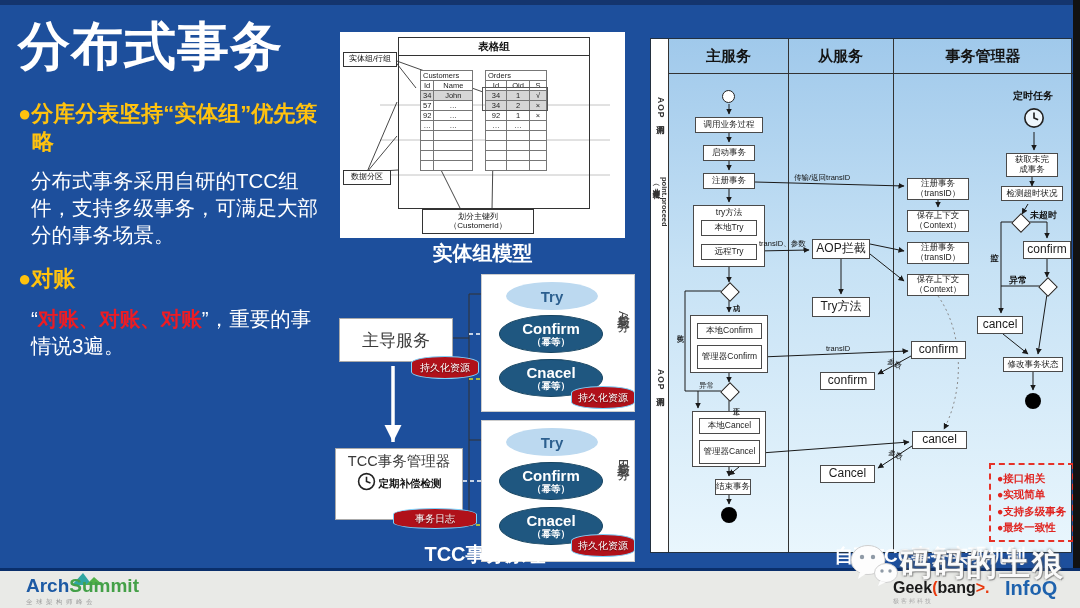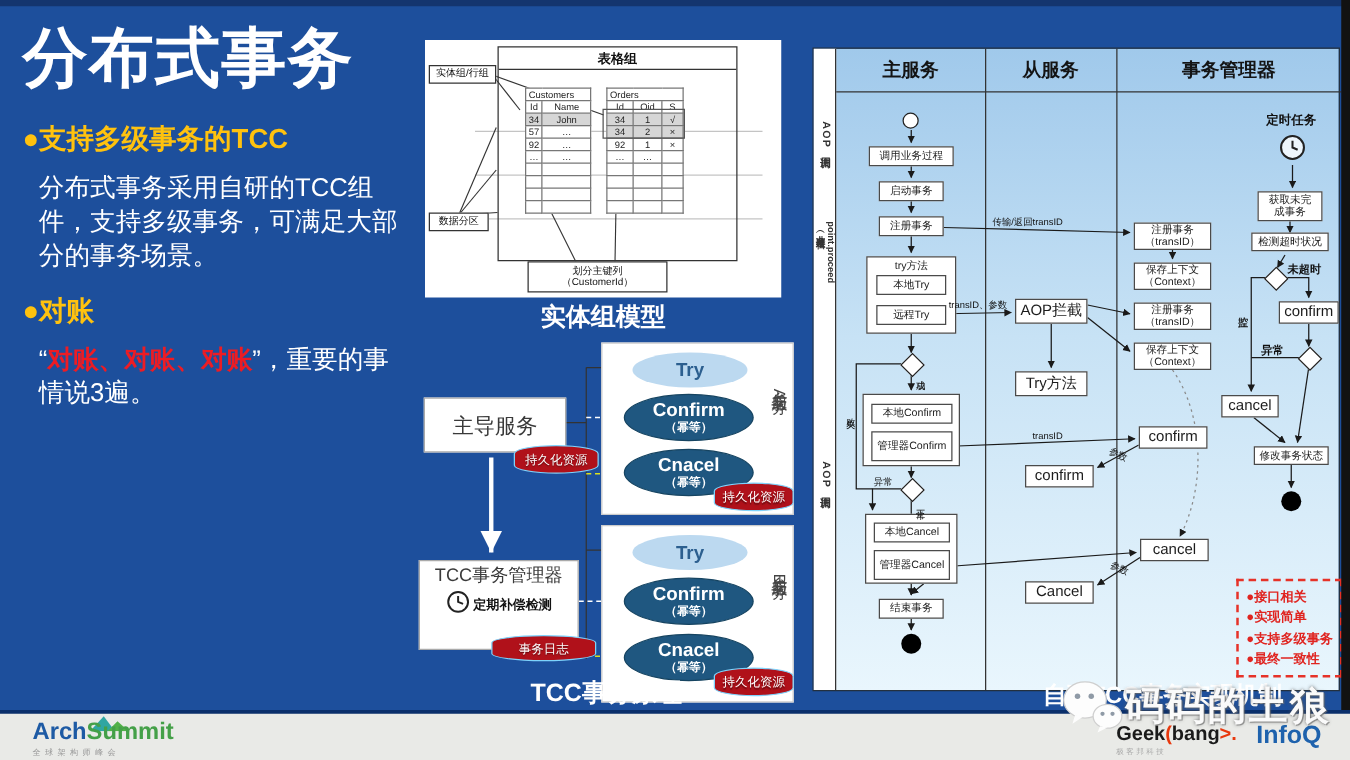--- a/index.html
+++ b/index.html
@@ -60,21 +60,21 @@
 </style>
 </head>
 <body>
 
 <div class="stage">
   <div class="abs topstrip"></div>
   <div class="abs rightstrip"></div>
 
   <div class="abs leftcol">
     <div class="title">分布式事务</div>
-    <div class="bullet" style="margin-top:15px;"><span>●</span><span>支持多级事务的TCC</span></div>
+    <div class="bullet"><span>●</span><span>分库分表坚持“实体组”优先策略</span></div>
     <div class="para">分布式事务采用自研的TCC组件，支持多级事务，可满足大部分的事务场景。</div>
     <div class="bullet" style="margin-top:17px;"><span>●</span><span>对账</span></div>
     <div class="para"><span>“</span><span class="red">对账、对账、对账</span><span>”</span><span>，重要的事情说3遍。</span></div>
   </div>
 
   <div class="abs whitebox" style="left:340px;top:32px;width:285px;height:206px;">
     <svg class="abs" style="left:0;top:0;" width="285" height="206">
       <defs>
         <marker id="ar" markerWidth="7" markerHeight="7" refX="5" refY="2.5" orient="auto">
           <path d="M0,0 L5,2.5 L0,5 Z" fill="#222"></path>
@@ -341,21 +341,21 @@
     <div class="diamond" style="left:72px;top:246px;"></div>
     <div class="grp" style="left:39px;top:276px;width:78px;height:58px;">
       <div class="node" style="left:6px;top:7px;width:65px;height:16px;">本地Confirm</div>
       <div class="node" style="left:6px;top:29px;width:65px;height:24px;">管理器Confirm</div>
     </div>
     <div class="diamond" style="left:72px;top:346px;"></div>
     <div class="grp" style="left:41px;top:372px;width:74px;height:56px;">
       <div class="node" style="left:6px;top:6px;width:61px;height:16px;">本地Cancel</div>
       <div class="node" style="left:6px;top:28px;width:61px;height:24px;">管理器Cancel</div>
     </div>
-    <div class="node" style="left:52px;top:440px;width:52px;height:16px;">结束事务</div>
+    <div class="node" style="left:64px;top:440px;width:36px;height:16px;">结束事务</div>
     <div class="dot-end" style="left:70px;top:468px;width:16px;height:16px;"></div>
 
     <div class="node node-en" style="left:161px;top:200px;width:58px;height:20px;">AOP拦截</div>
     <div class="node node-en" style="left:161px;top:258px;width:58px;height:20px;">Try方法</div>
     <div class="node node-en" style="left:169px;top:333px;width:55px;height:18px;">confirm</div>
     <div class="node node-en" style="left:169px;top:426px;width:55px;height:18px;">Cancel</div>
 
     <div class="node" style="left:256px;top:139px;width:62px;height:22px;flex-direction:column;">
         <div>注册事务</div>
         <div>（transID）</div>

